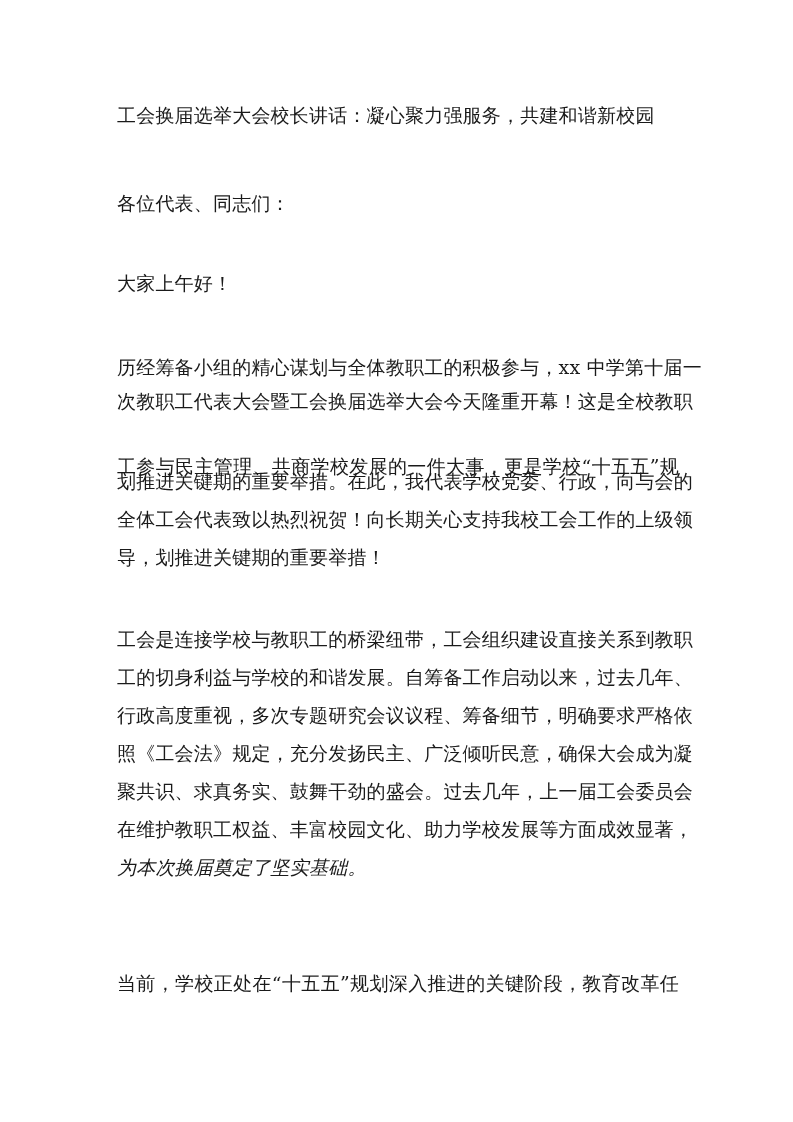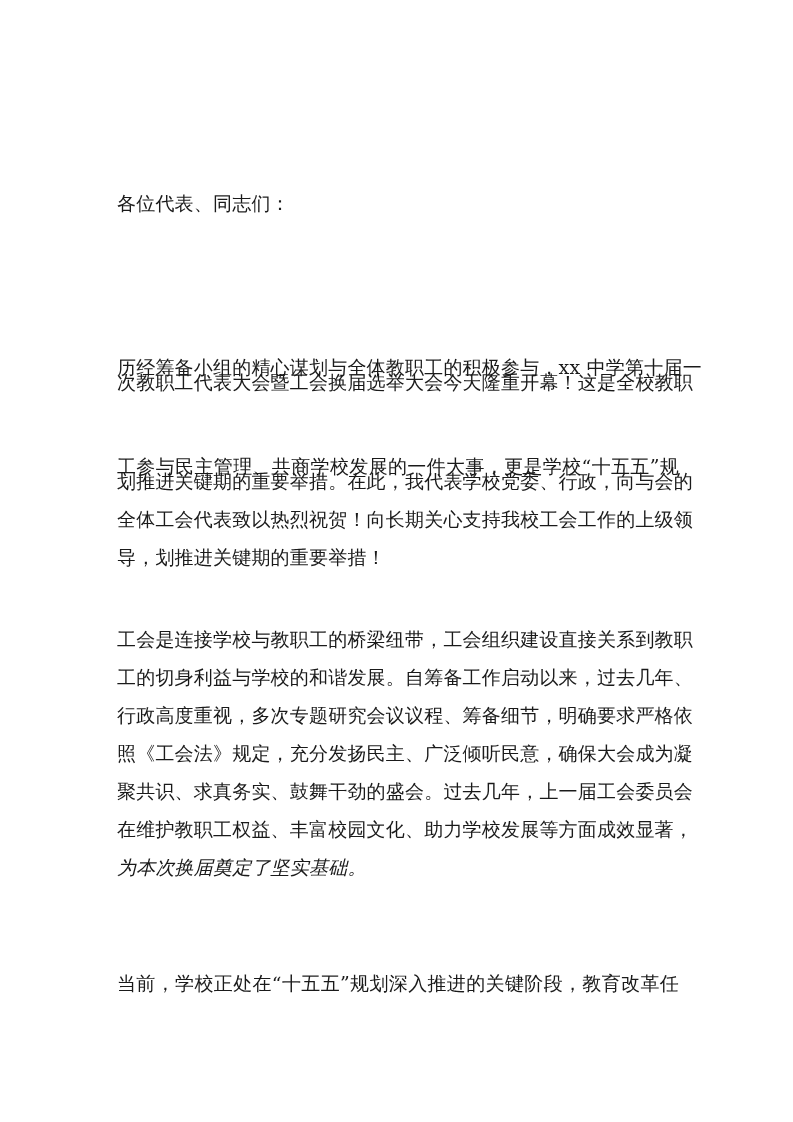--- a/index.html
+++ b/index.html
@@ -7,25 +7,27 @@
       font-family: "DejaVu Serif", "Liberation Serif", serif; color: #1a1a1a; }
     .page { position: absolute; left: 0; top: 0; width: 793px; height: 1122px; background: #fff; }
     .line { position: absolute; left: 117px; width: 562px; font-size: 19px; line-height: 24px;
       white-space: nowrap; text-align: justify; text-align-last: justify; letter-spacing: 0.2px; }
     .line.short { text-align-last: left; }
   </style>
 </head>
 <body>
 
 <div class="page">
+  <div class="line short" style="top:103px;">工会换届选举大会校长讲话：凝心聚力强服务，共建和谐新校园</div>
   <div class="line short" style="top:191px;">各位代表、同志们：</div>
+  <div class="line short" style="top:271px;">大家上午好！</div>
 
   <div>
     <div class="line" style="top:355px;">历经筹备小组的精心谋划与全体教职工的积极参与，xx 中学第十届一</div>
-    <div class="line" style="top:370px;">次教职工代表大会暨工会换届选举大会今天隆重开幕！这是全校教职</div>
+    <div class="line" style="top:389px;">次教职工代表大会暨工会换届选举大会今天隆重开幕！这是全校教职</div>
     <div class="line" style="top:454px;">工参与民主管理、共商学校发展的一件大事，更是学校“十五五”规</div>
     <div class="line" style="top:469px;">划推进关键期的重要举措。在此，我代表学校党委、行政，向与会的</div>
     <div class="line" style="top:507px;">全体工会代表致以热烈祝贺！向长期关心支持我校工会工作的上级领</div>
     <div class="line short" style="top:545px;">导，划推进关键期的重要举措！</div>
   </div>
 
   <div>
     <div class="line" style="top:627px;">工会是连接学校与教职工的桥梁纽带，工会组织建设直接关系到教职</div>
     <div class="line" style="top:665px;">工的切身利益与学校的和谐发展。自筹备工作启动以来，过去几年、</div>
     <div class="line" style="top:703px;">行政高度重视，多次专题研究会议议程、筹备细节，明确要求严格依</div>

